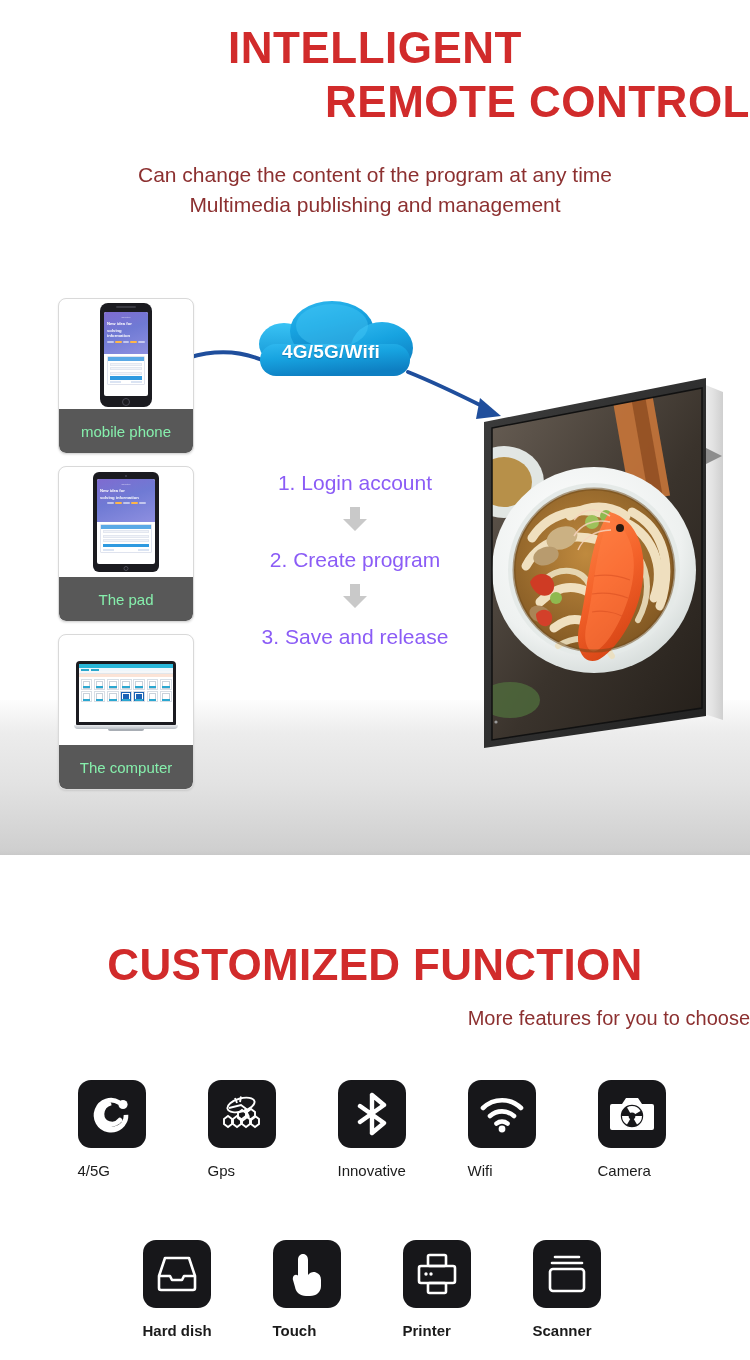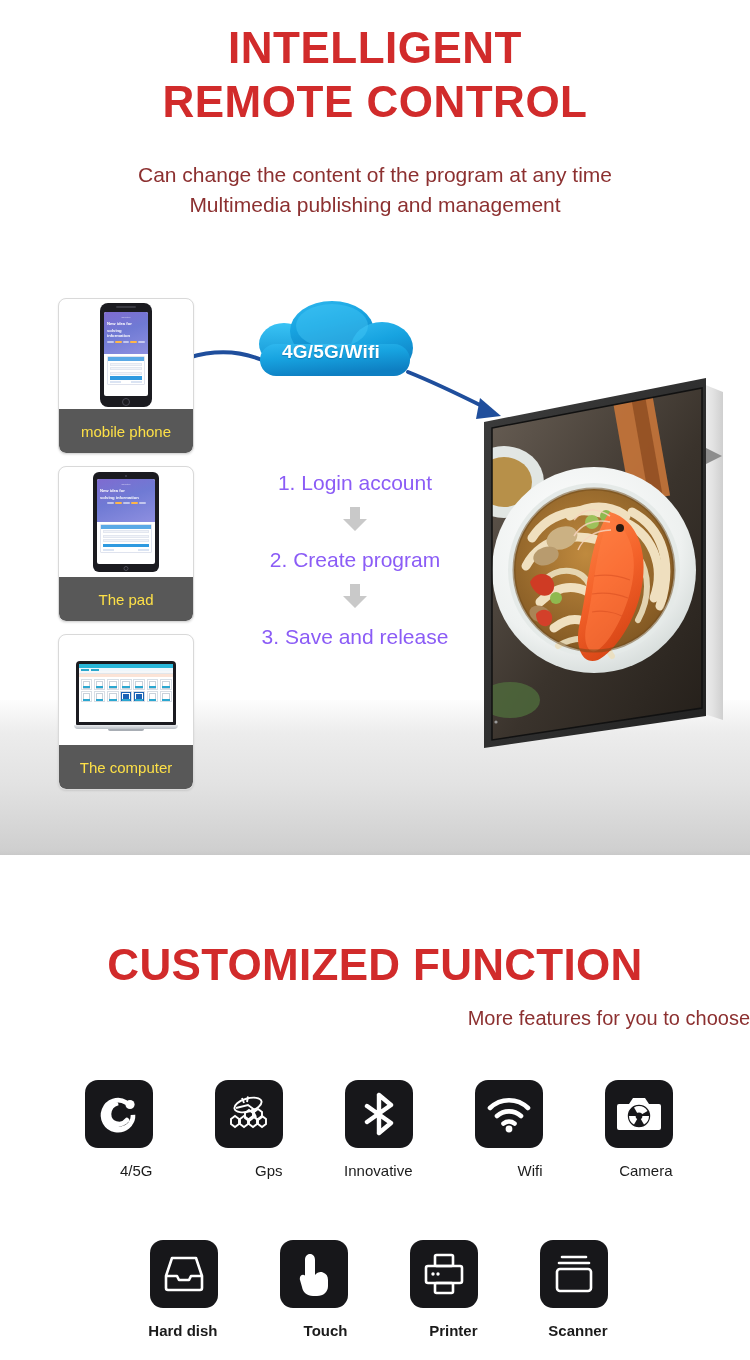--- a/index.html
+++ b/index.html
@@ -18,37 +18,37 @@
     position:absolute; left:0; top:700px; width:750px; height:155px;
     background: linear-gradient(180deg, #fdfdfd 0%, #ececec 22%, #e2e2e2 55%, #cfcfcf 97%, #c9c9c9 100%);
   }
 
   .title1 {
     position:absolute; left:0; top:26px; width:750px;
     text-align:center; color:#d12b2b;
     font-size:44px; font-weight:bold; line-height:1.0;
     letter-spacing:0.5px;
   }
-  .title1 .l2 { display:block; margin-top:10px; }
+  .title1 .l2 { display:block; margin-top:10px;text-align:right; }
   .sub1 {
     position:absolute; left:0; top:160px; width:750px;
     text-align:center; color:#8c3030;
     font-size:21px; line-height:1.45; font-weight:400;
   }
 
   
   .thumb {
     position:absolute; width:136px; height:156px;
     background:#ffffff; border:1px solid #d9d9d9; border-radius:8px;
     overflow:hidden; box-shadow:0 1px 2px rgba(0,0,0,.10);
   }
   .thumb .stage { position:absolute; left:0; top:0; width:100%; height:112px; }
   .thumb .caption {
     position:absolute; left:0; bottom:0; width:100%; height:44px;
-    background:#585858; color:#fde047; font-size:15px;
+    background:#585858; color:#86efac; font-size:15px;
     display:flex; align-items:center; justify-content:center;
     border-radius:0 0 7px 7px;
   }
   #thumb-phone { left:58px; top:298px; }
   #thumb-pad   { left:58px; top:466px; }
   #thumb-pc    { left:58px; top:634px; }
 
   
   .phone-body{
     position:absolute; left:50%; top:4px; transform:translateX(-50%);
@@ -121,21 +121,21 @@
     color:#d12b2b;font-size:44px;font-weight:bold;letter-spacing:.3px;
   }
   .sub2{
     position:absolute;left:0;top:122px;width:750px;text-align:right;
     color:#8c3030;font-size:20px;
   }
 
   .icon-row{position:absolute;display:flex;justify-content:center;}
   #icon-row-1{left:0;top:195px;width:750px;gap:55px;}
   #icon-row-2{left:0;top:355px;width:750px;gap:55px;}
-  .feat{width:75px;display:flex;flex-direction:column;align-items:flex-end;}
+  .feat{width:75px;display:flex;flex-direction:column;align-items:flex-start;}
   .feat .tile{
     width:68px;height:68px;background:#17171a;border-radius:13px;
     display:flex;align-items:center;justify-content:center;
   }
   .feat .lab{margin-top:14px;font-size:15px;color:#1b1b1b;font-weight:bold;white-space:nowrap;}
   #icon-row-1 .feat .lab{font-weight:normal;}
 </style>
 </head>
 <body>
 

